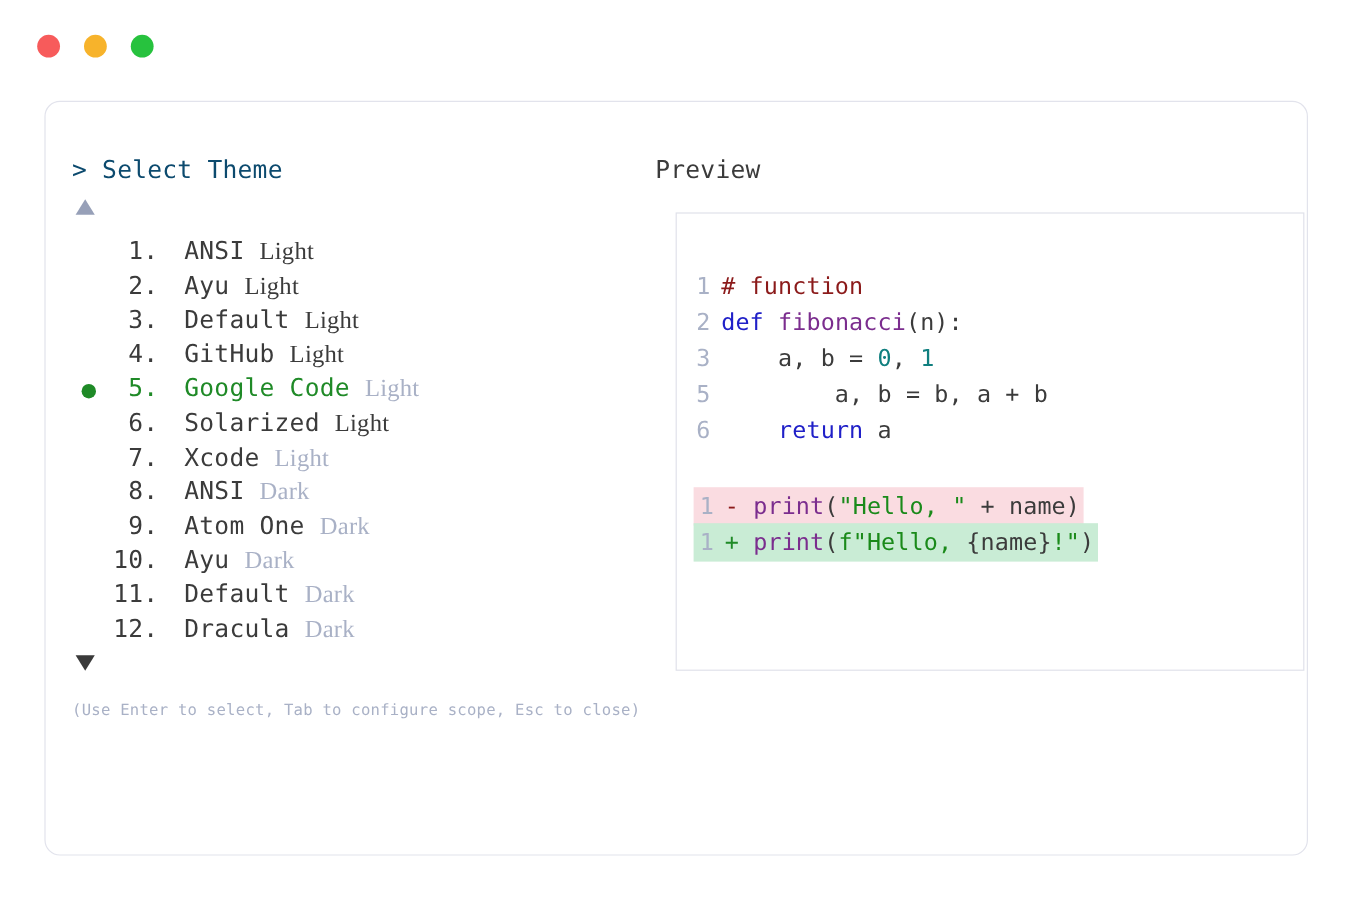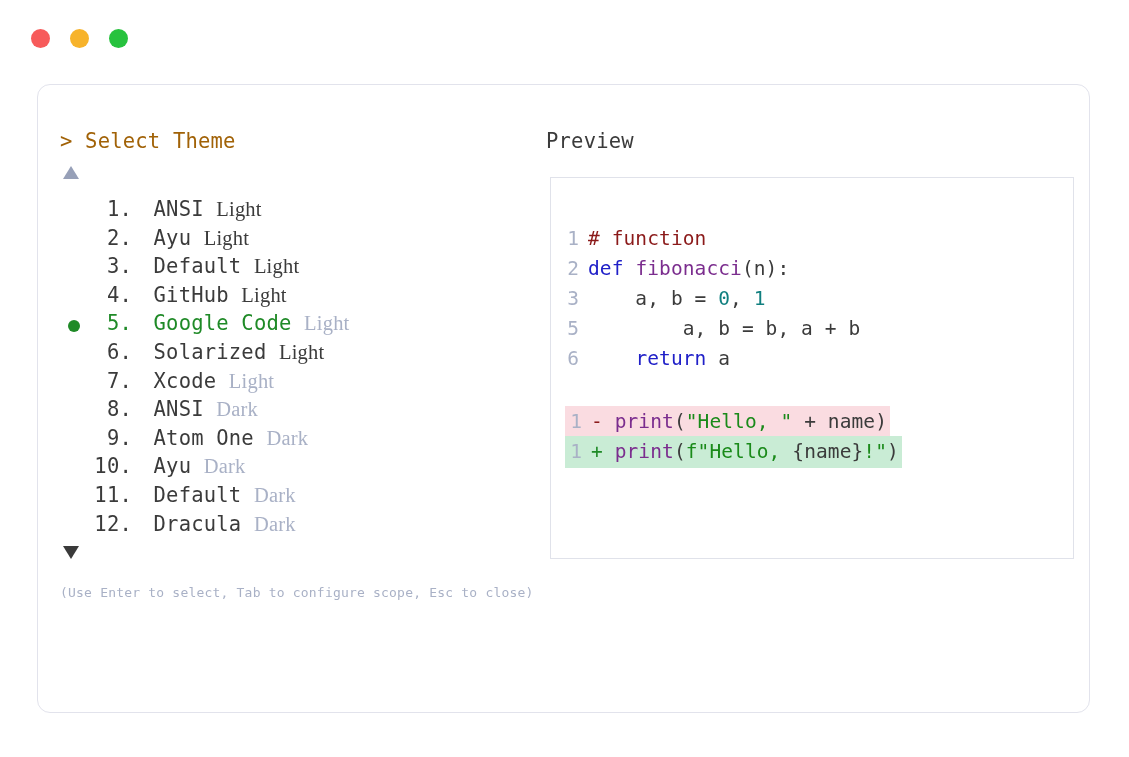--- a/index.html
+++ b/index.html
@@ -55,21 +55,21 @@
   }
 
   
   .columns { display: flex; align-items: flex-start; }
   .col-left  { width: 482px; flex: 0 0 482px; }
   .col-right { flex: 1 1 auto; }
 
   .heading {
     font-size: 20.5px;
     line-height: 1.0;
-    color: #a16207;
+    color: #0c4a6e;
     letter-spacing: 0.2px;
     white-space: pre;
     height: 24px;
   }
   .heading-preview { color: #3b3b3b; padding-left: 4px; }
 
   
   .arrow-up, .arrow-down {
     width: 0; height: 0;
     border-left: 8.5px solid transparent;
@@ -132,21 +132,21 @@
     margin-top: 26px;
     font-size: 13px;
     color: #a9b1c6;
     letter-spacing: 0.2px;
     white-space: pre;
   }
 
   
   .preview-box {
     margin-top: 22px;
-    margin-left: 8px;
+    margin-left: 21px;
     width: 524px;
     height: 382px;
     border: 1.6px solid #e0e2ea;
     background: #ffffff;
     padding: 46px 0 0 14px;
   }
   .code-line {
     font-size: 19.5px;
     line-height: 30px;
     height: 30px;

